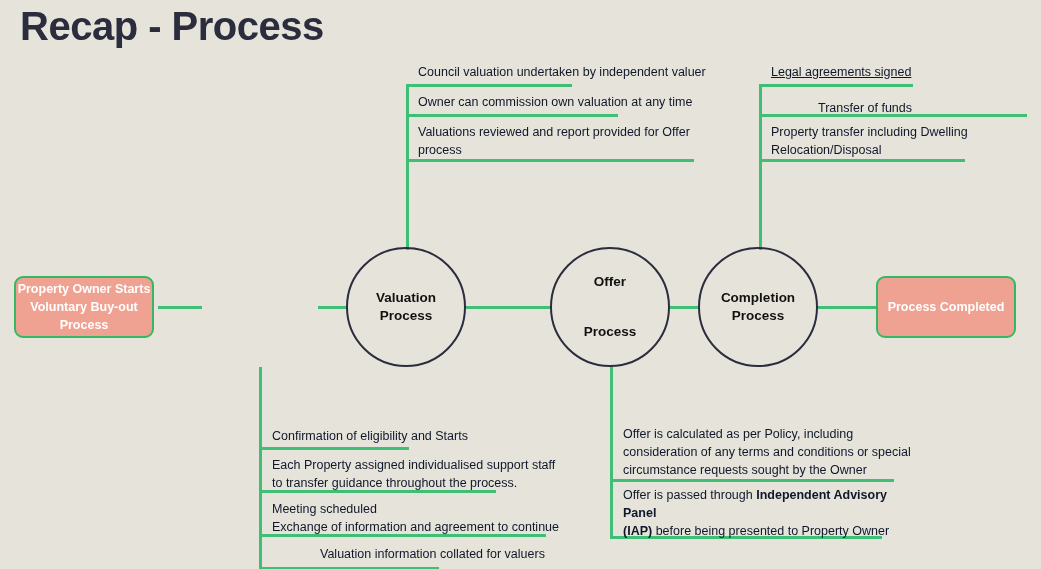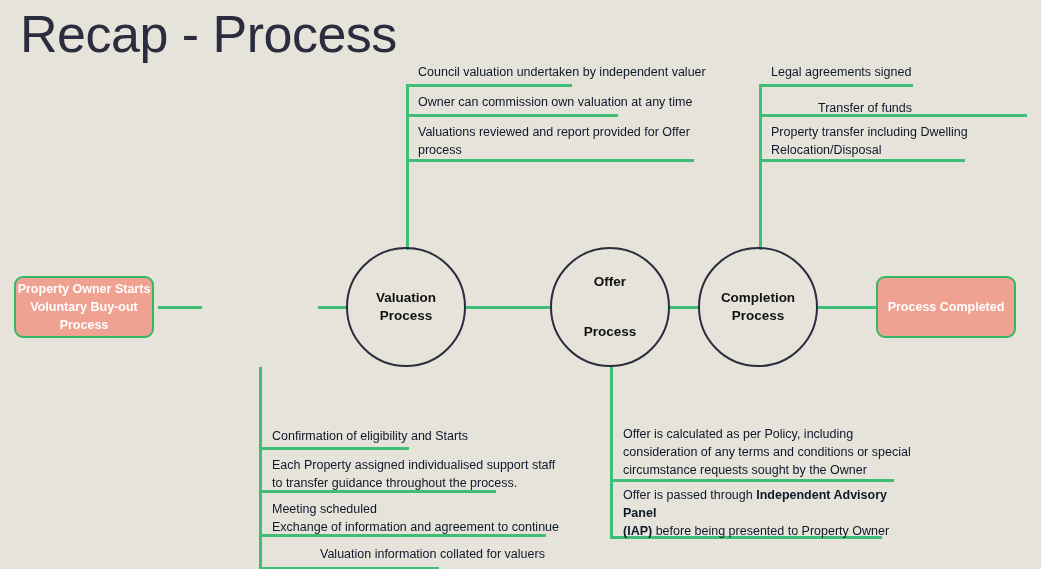--- a/index.html
+++ b/index.html
@@ -14,22 +14,22 @@
     background: #e6e4da;
     overflow: hidden;
     font-family: "Liberation Sans", sans-serif;
   }
 
   
   #slide-title {
     position: absolute;
     left: 20px;
     top: 4px;
-    font-size: 52px;
-    font-weight: normal;
+    font-size: 40px;
+    font-weight: bold;
     color: #2b2d3e;
     letter-spacing: -0.5px;
     white-space: nowrap;
   }
 
   
   .node-circle {
     position: absolute;
     width: 120px;
     height: 120px;
@@ -118,21 +118,21 @@
   <div class="note" style="left:418px; top:124px; width:280px;">
     <span>Valuations reviewed and report provided for Offer</span><br>
     <span>process</span>
   </div>
 
   <div class="vline" style="left:759px; top:84px; height:166px;"></div>
   <div class="hline" style="left:759px; top:84px; width:154px;"></div>
   <div class="hline" style="left:759px; top:114px; width:268px;"></div>
   <div class="hline" style="left:759px; top:159px; width:206px;"></div>
 
-  <div class="note" style="left:771px; top:64px; width:260px;">
+  <div class="note" style="left:771px; top:64px; width:260px;text-decoration:underline;">
     <span>Legal agreements signed</span>
   </div>
   <div class="note" style="left:771px; top:100px; width:260px;margin-left:47px;">
     <span>Transfer of funds</span>
   </div>
   <div class="note" style="left:771px; top:124px; width:250px;">
     <span>Property transfer including Dwelling</span><br>
     <span>Relocation/Disposal</span>
   </div>
 

